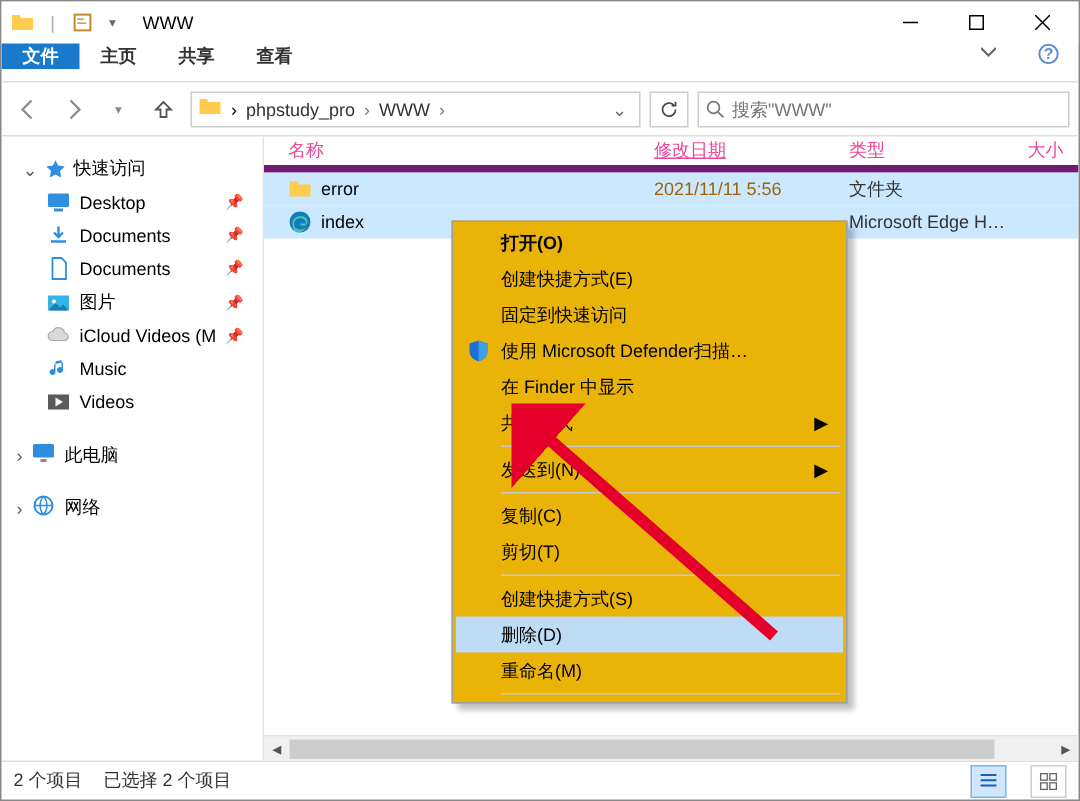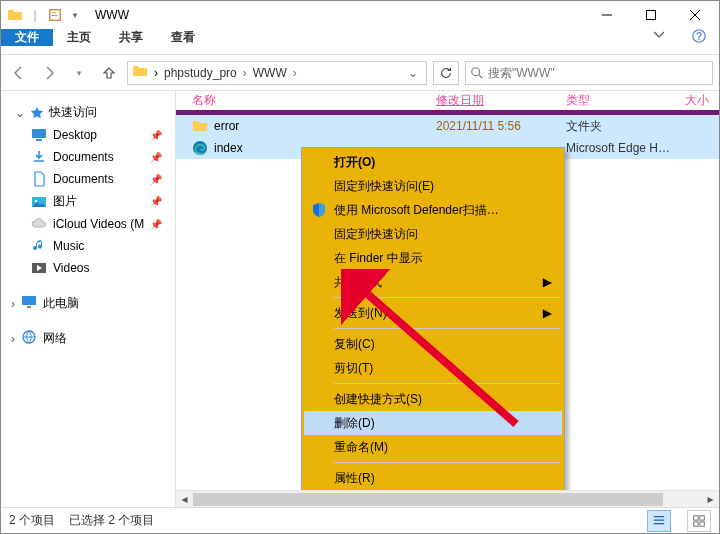--- a/index.html
+++ b/index.html
@@ -324,35 +324,35 @@
         <div class="c-date"></div>
         <div class="c-type">Microsoft Edge HT…</div>
         <div class="c-size"></div>
       </div>
 
       <div class="ctx-menu">
         <div class="ctx-item">
             <b>打开(O)</b>
           </div>
         <div class="ctx-item">
-            <span>固定到快速访问(E)</span>
+            <span>创建快捷方式(E)</span>
+          </div>
+        <div class="ctx-item">
+            <span>固定到快速访问</span>
           </div>
         <div class="ctx-item">
           <span class="mico">
               <svg width="16" height="16" viewBox="0 0 16 16">
                 <path d="M8 1l6 2v5c0 4-3 6-6 7-3-1-6-3-6-7V3z" fill="#1d6fd6"></path>
                 <path d="M8 1v14c3-1 6-3 6-7V3z" fill="#3fa0e6"></path>
               </svg>
             </span>
           <span>使用 Microsoft Defender扫描…</span>
         </div>
         <div class="ctx-item">
-            <span>固定到快速访问</span>
-          </div>
-        <div class="ctx-item">
             <span>在 Finder 中显示</span>
           </div>
         <div class="ctx-item">
             <span>共享方式</span>
             <span class="sub">▶</span>
           </div>
         <div class="ctx-sep"></div>
         <div class="ctx-item">
             <span>发送到(N)</span>
             <span class="sub">▶</span>
@@ -368,23 +368,20 @@
         <div class="ctx-item">
             <span>创建快捷方式(S)</span>
           </div>
         <div class="ctx-item hover">
             <span>删除(D)</span>
           </div>
         <div class="ctx-item">
             <span>重命名(M)</span>
           </div>
         <div class="ctx-sep"></div>
-        <div class="ctx-item">
-            <span>属性(R)</span>
-          </div>
       </div>
     </div>
 
     <div class="hscroll">
       <div class="arrow">◂</div>
       <div class="track">
           <div class="thumb"></div>
         </div>
       <div class="arrow">▸</div>
     </div>

